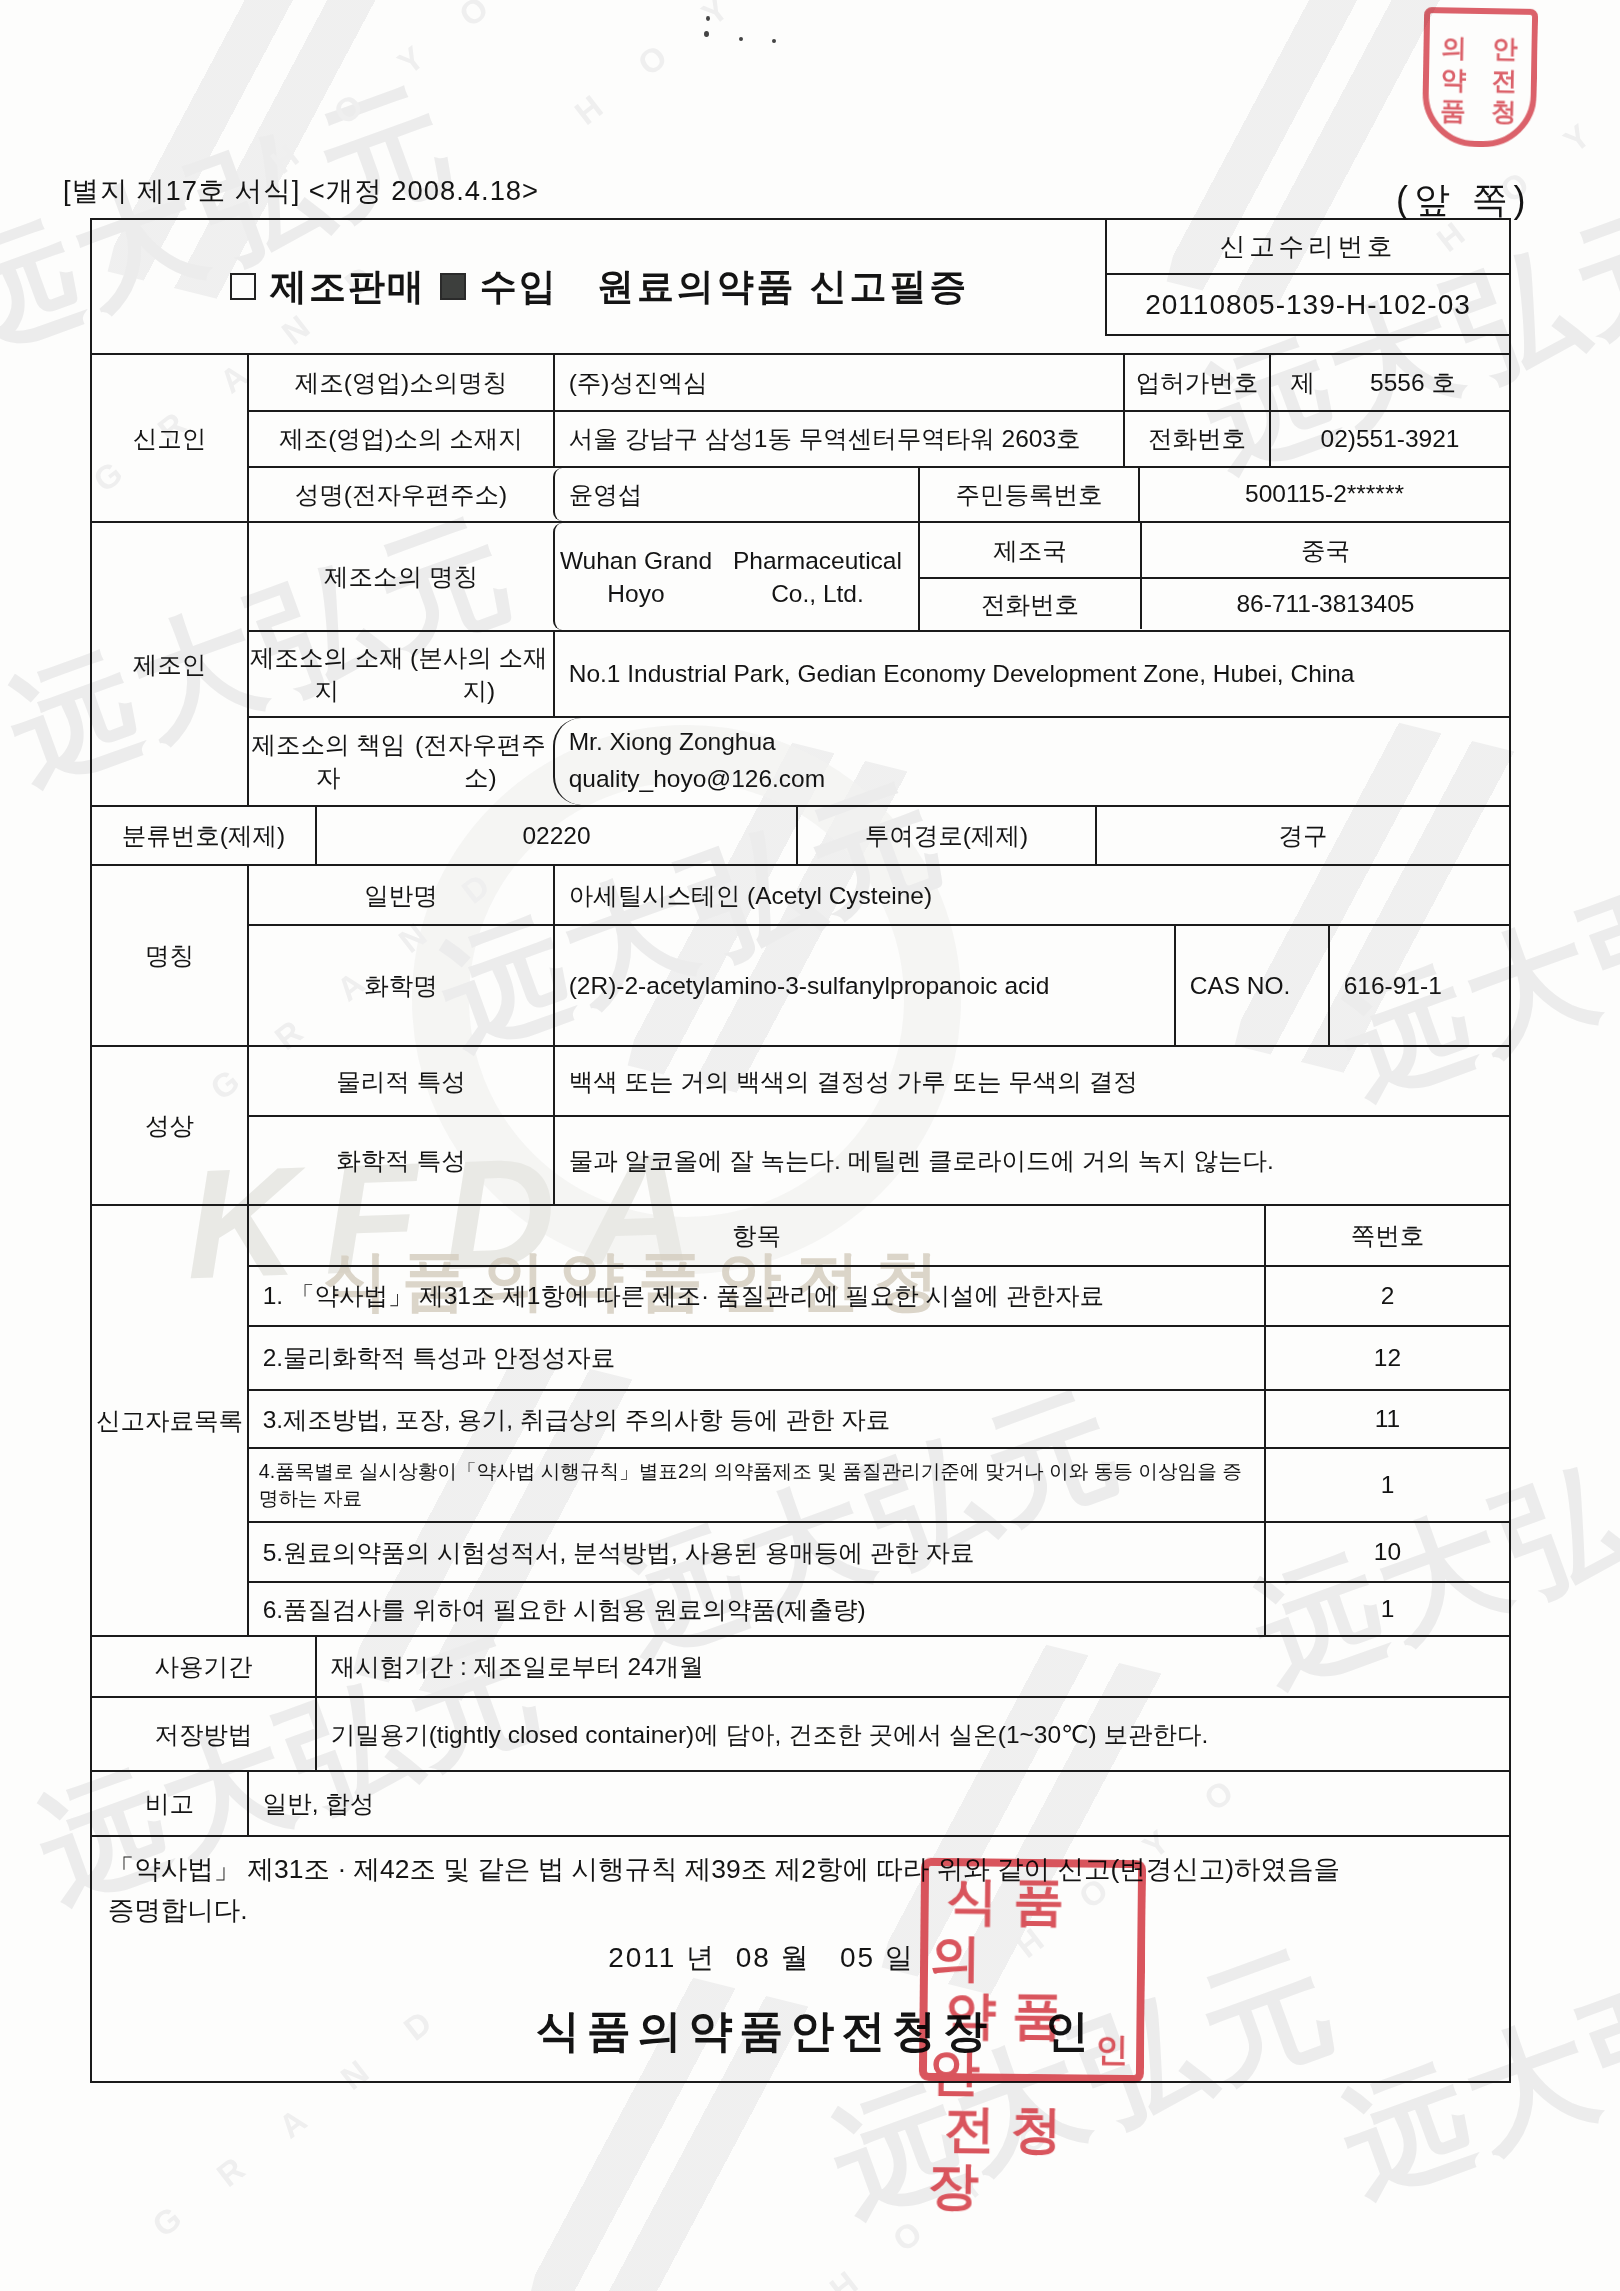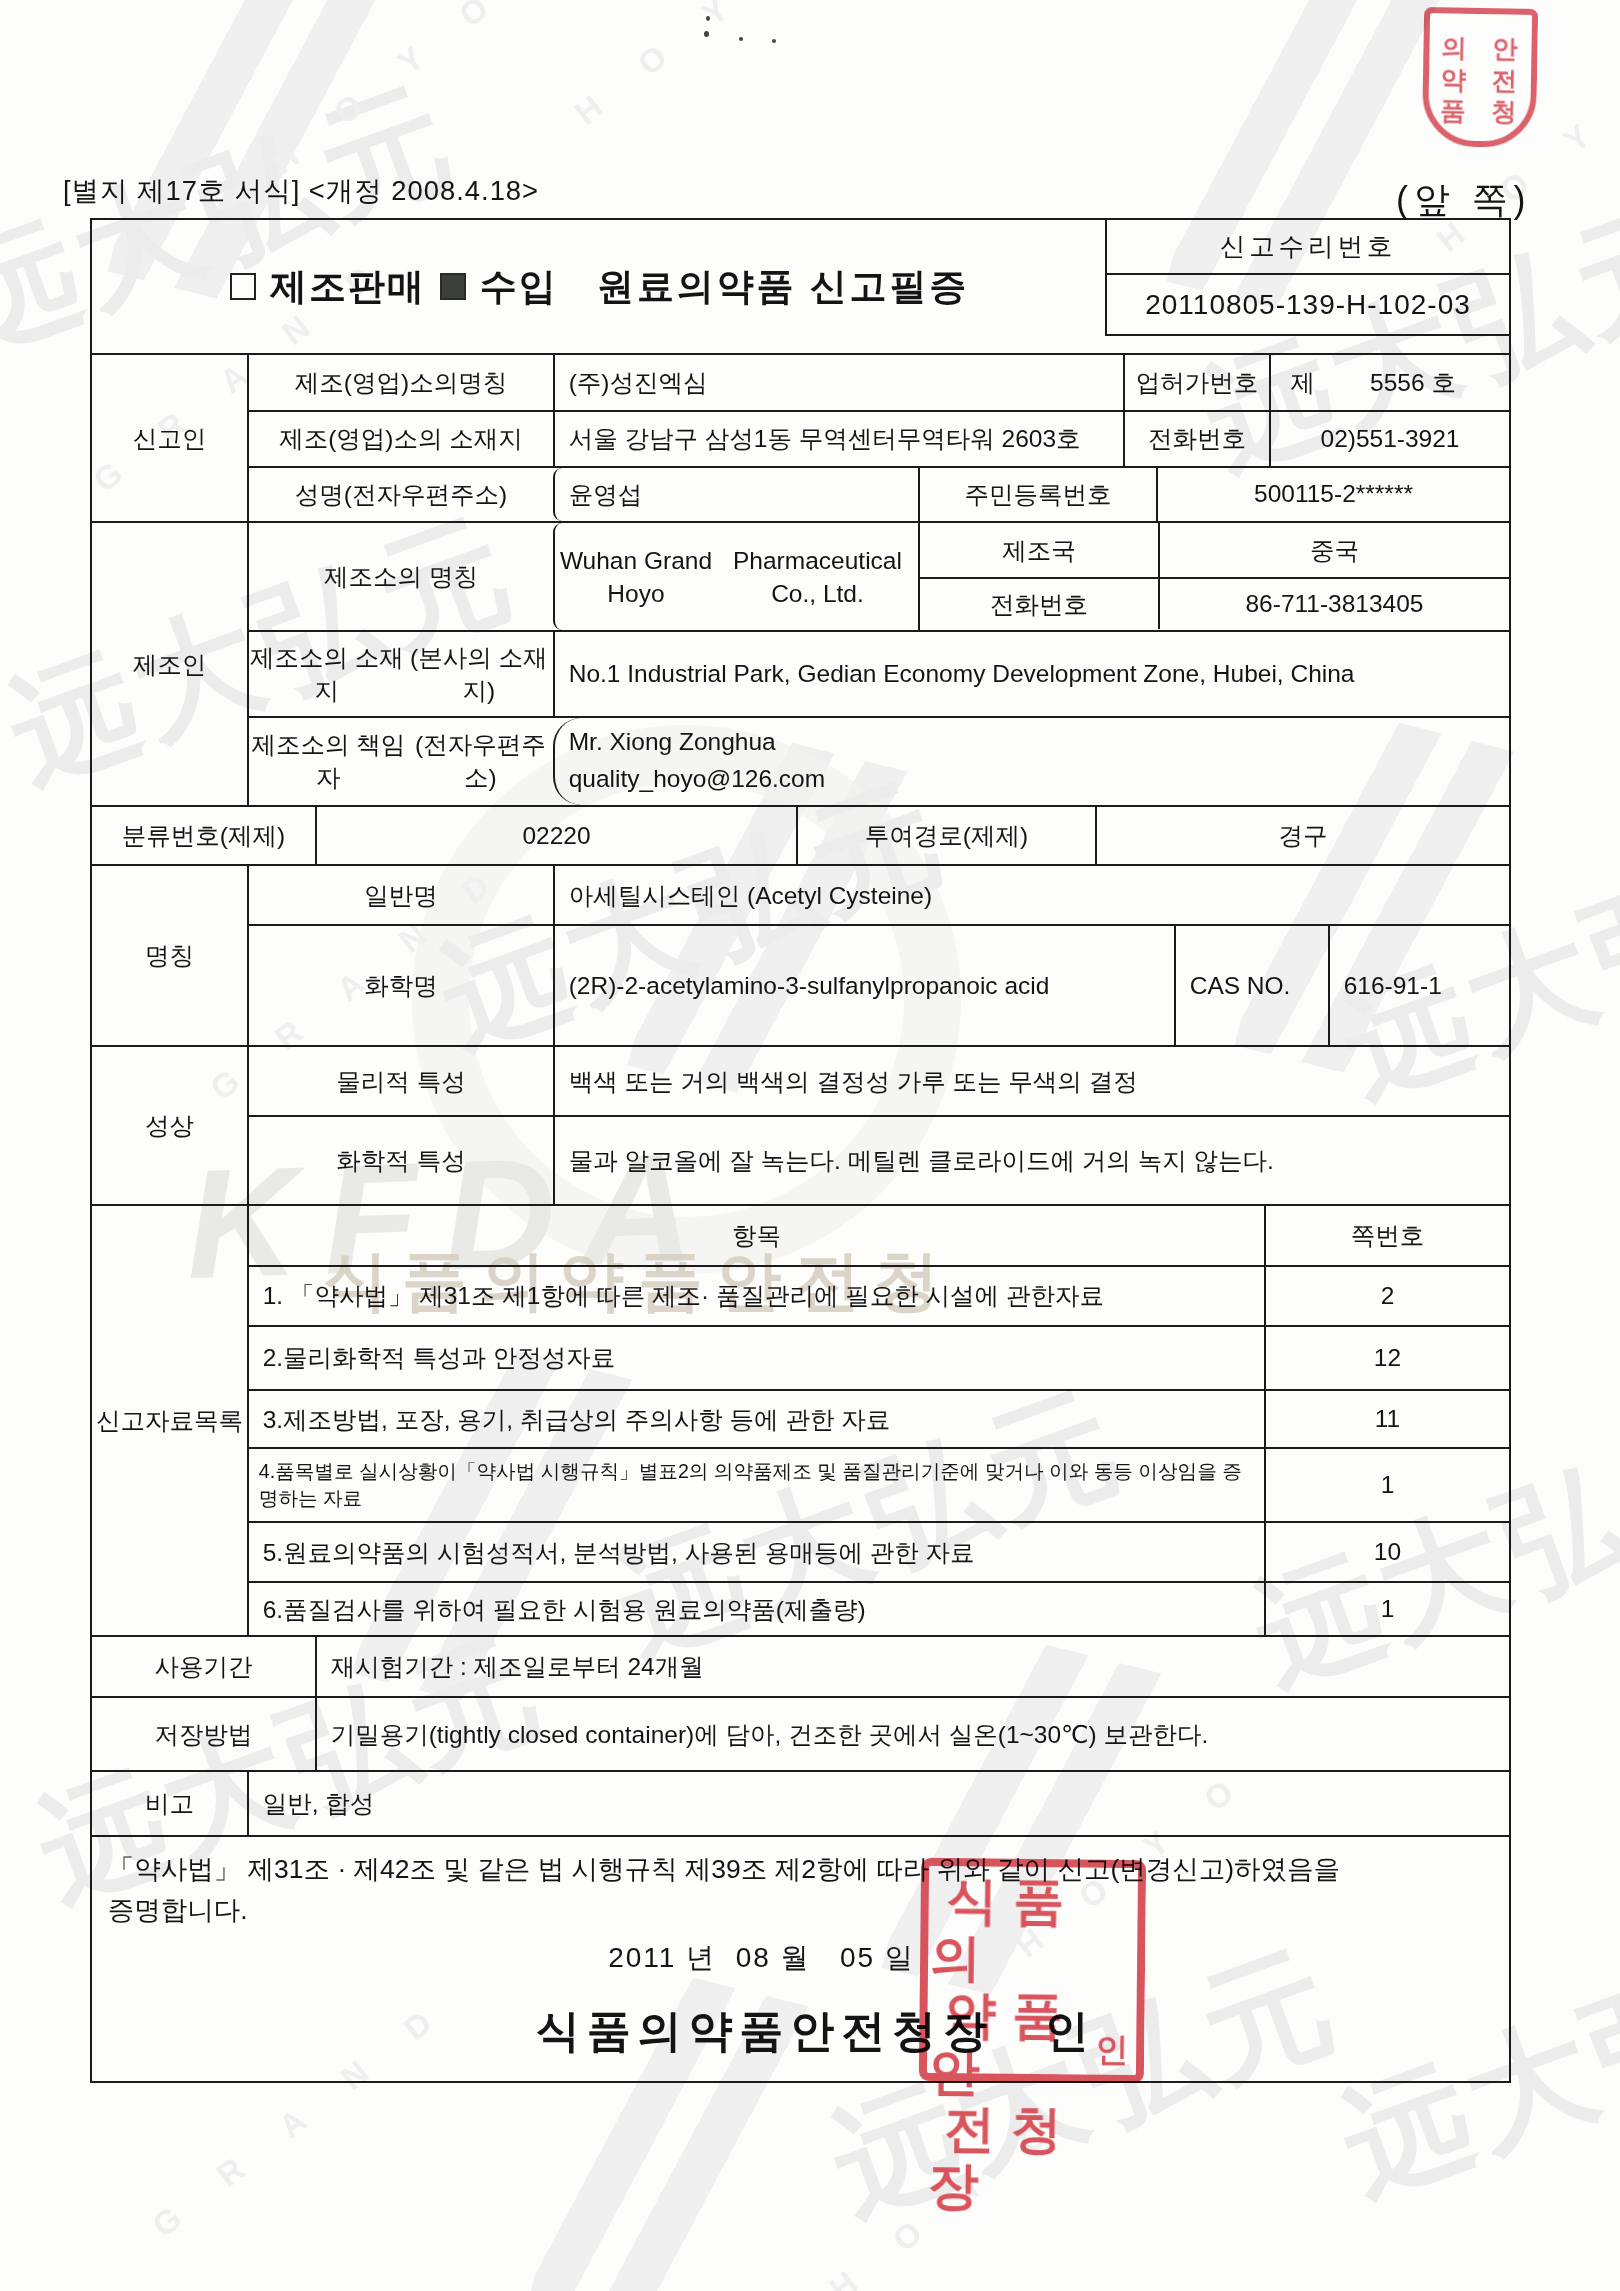--- a/index.html
+++ b/index.html
@@ -35,21 +35,21 @@
   .rows > .row + .row{border-top:2.2px solid var(--ln);}
   .row > .cell{height:100%;}
   .c{justify-content:center;text-align:center;}
   .l{padding-left:13.7px;}
   .grow{flex:1;}
   .colA{width:155px;justify-content:center;text-align:center;}
   .w-lb{width:304px;}
   .w-v1{width:570px;}
   .w-l2{width:146px;}
   .w-v3{width:365px;border-radius:9px;}
-  .w-l3{width:238px;}
+  .w-l3{width:220px;}
   .w-c1{width:223px;}
   .w-c2{width:481px;}
   .w-c3{width:299px;}
   .w-chem{width:621px;}
   .w-cas{width:154px;}
   .w-item{width:1015px;}
   .w-s{width:223px;}
   .pre{white-space:pre;}
   .twoline{flex-direction:row;justify-content:center;line-height:33px;}
 

